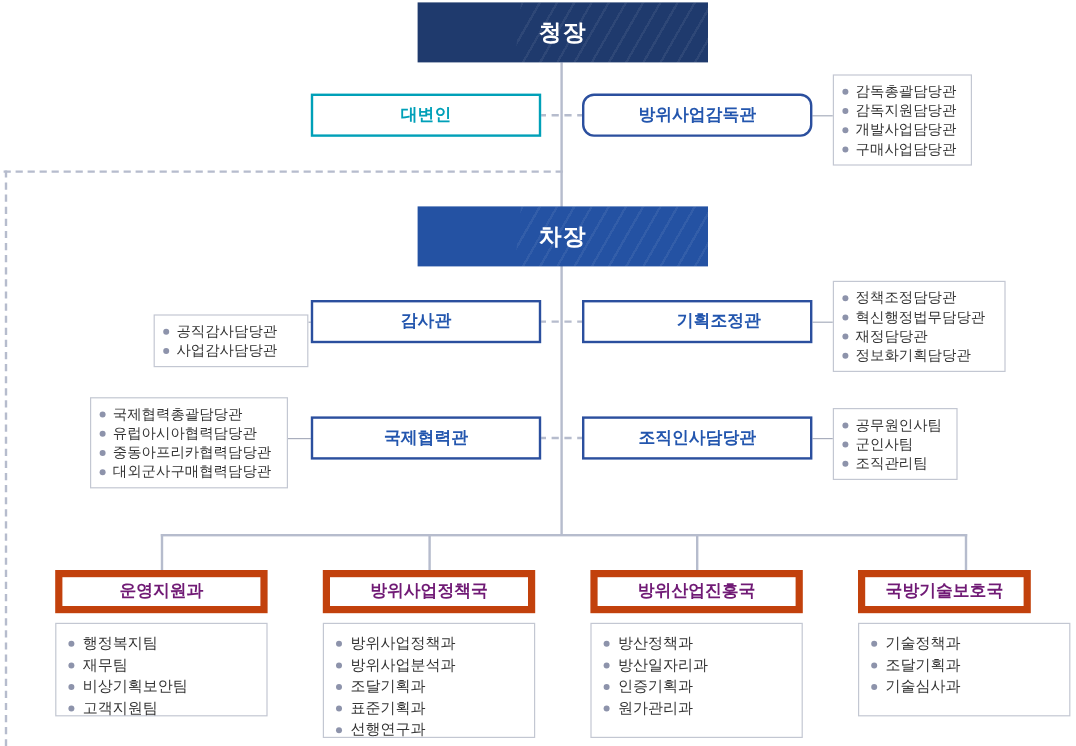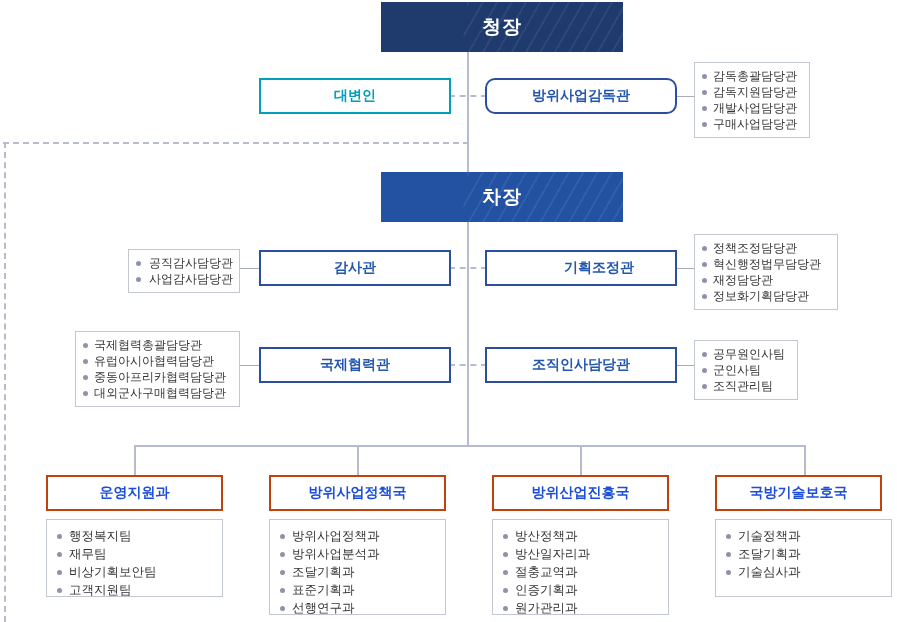--- a/index.html
+++ b/index.html
@@ -50,21 +50,20 @@
   
   .banner {
     position: absolute;
     display: flex;
     align-items: center;
     justify-content: center;
     color: #ffffff;
     font-weight: bold;
     letter-spacing: 1px;
     overflow: hidden;
-    margin-left: 33px;
   }
   .banner .banner-label { position: relative; z-index: 2; }
   .banner::after {
     content: "";
     position: absolute;
     right: -40px;
     top: -30px;
     width: 200px;
     height: 140px;
     background:
@@ -94,21 +93,21 @@
     align-items: center;
     justify-content: center;
     background: #ffffff;
     color: #2356ae;
     font-size: 14px;
     font-weight: bold;
     box-sizing: border-box;
   }
   .unit.navy   { border: 2px solid #2b4f9e; }
   .unit.teal   { border: 2px solid #00a0b8; color: #00a0b8; }
-  .unit.bureau { border: 2px solid #c2410c; color: #1d4ed8; }
+  .unit.bureau { border: 6px solid #c2410c; color: #701a75; }
 
   
   .sublist {
     position: absolute;
     background: #ffffff;
     border: 1px solid #c3c7d2;
     box-sizing: border-box;
     padding: 5px 6px 5px 4px;
   }
   .sublist ul {
@@ -190,21 +189,21 @@
       <li><span class="bullet"></span><span>감독지원담당관</span></li>
       <li><span class="bullet"></span><span>개발사업담당관</span></li>
       <li><span class="bullet"></span><span>구매사업담당관</span></li>
     </ul>
   </div>
 
   <div class="banner deputy">
     <span class="banner-label">차장</span>
   </div>
 
-  <div class="sublist" style="left:128px; top:249px; width:112px;text-align:right;">
+  <div class="sublist" style="left:128px; top:262px; width:129px;">
     <ul>
       <li><span class="bullet"></span><span>공직감사담당관</span></li>
       <li><span class="bullet"></span><span>사업감사담당관</span></li>
     </ul>
   </div>
 
   <div class="unit navy" style="left:259px; top:250px; width:192px; height:36px;">
     <span>감사관</span>
   </div>
 
@@ -271,27 +270,26 @@
     </ul>
   </div>
 
   <div class="unit bureau" style="left:492px; top:475px; width:177px; height:36px;">
     <span>방위산업진흥국</span>
   </div>
   <div class="sublist bureau-list" style="left:492px; top:519px; width:177px; height:96px;">
     <ul>
       <li><span class="bullet"></span><span>방산정책과</span></li>
       <li><span class="bullet"></span><span>방산일자리과</span></li>
-      <li><span class="bullet"></span><span>절충교역과</span></li>
       <li><span class="bullet"></span><span>인증기획과</span></li>
       <li><span class="bullet"></span><span>원가관리과</span></li>
     </ul>
   </div>
 
-  <div class="unit bureau" style="left:715px; top:475px; width:167px; height:36px;">
+  <div class="unit bureau" style="left:715px; top:475px; width:144px; height:36px;">
     <span>국방기술보호국</span>
   </div>
   <div class="sublist bureau-list" style="left:715px; top:519px; width:177px; height:78px;">
     <ul>
       <li><span class="bullet"></span><span>기술정책과</span></li>
       <li><span class="bullet"></span><span>조달기획과</span></li>
       <li><span class="bullet"></span><span>기술심사과</span></li>
     </ul>
   </div>
 

